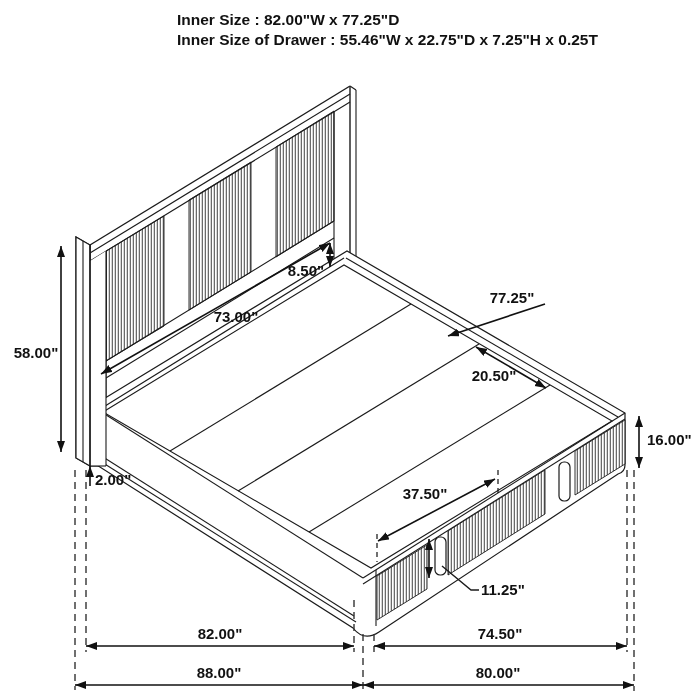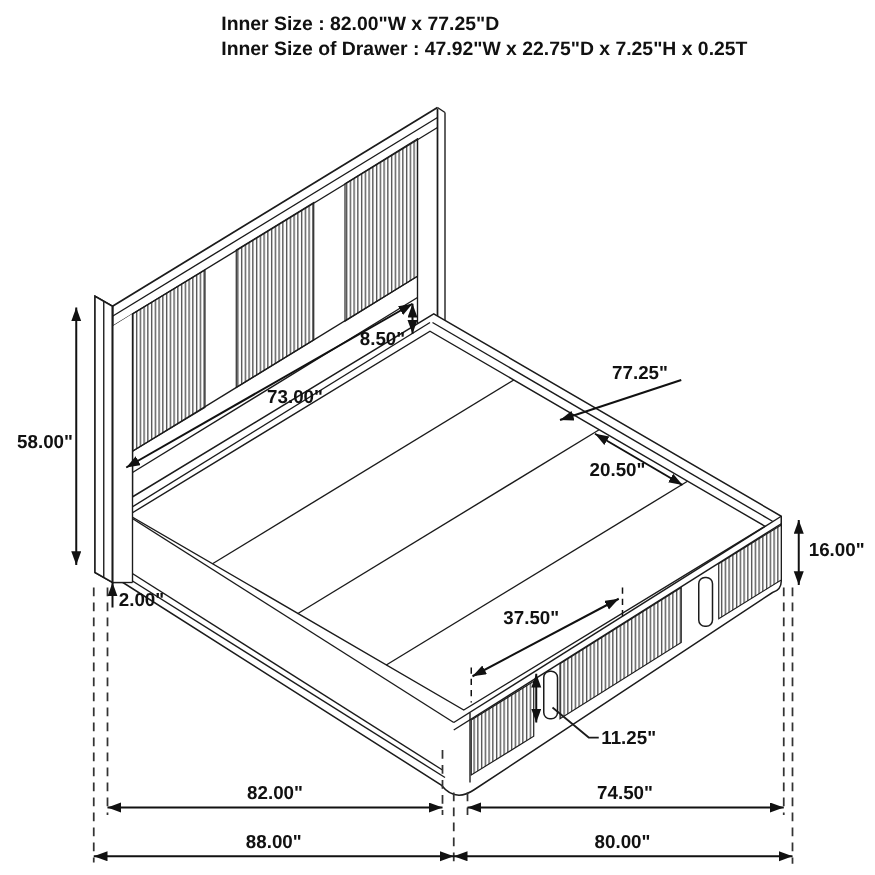--- a/index.html
+++ b/index.html
@@ -179,15 +179,15 @@
 
       <g>
         <line class="dim" x1="363" y1="685" x2="634" y2="685" marker-start="url(#ah)" marker-end="url(#ah)"></line>
         <text class="lbl" x="498" y="678" text-anchor="middle">80.00"</text>
       </g>
     </g>
   </svg>
 
   <div id="title">
     <div>Inner Size : 82.00"W x 77.25"D</div>
-    <div>Inner Size of Drawer : 47.92"W x 22.75"D x 7.25"H x 0.25T</div>
+    <div>Inner Size of Drawer : 55.46"W x 22.75"D x 7.25"H x 0.25T</div>
   </div>
 </div>
 
 </body></html>

